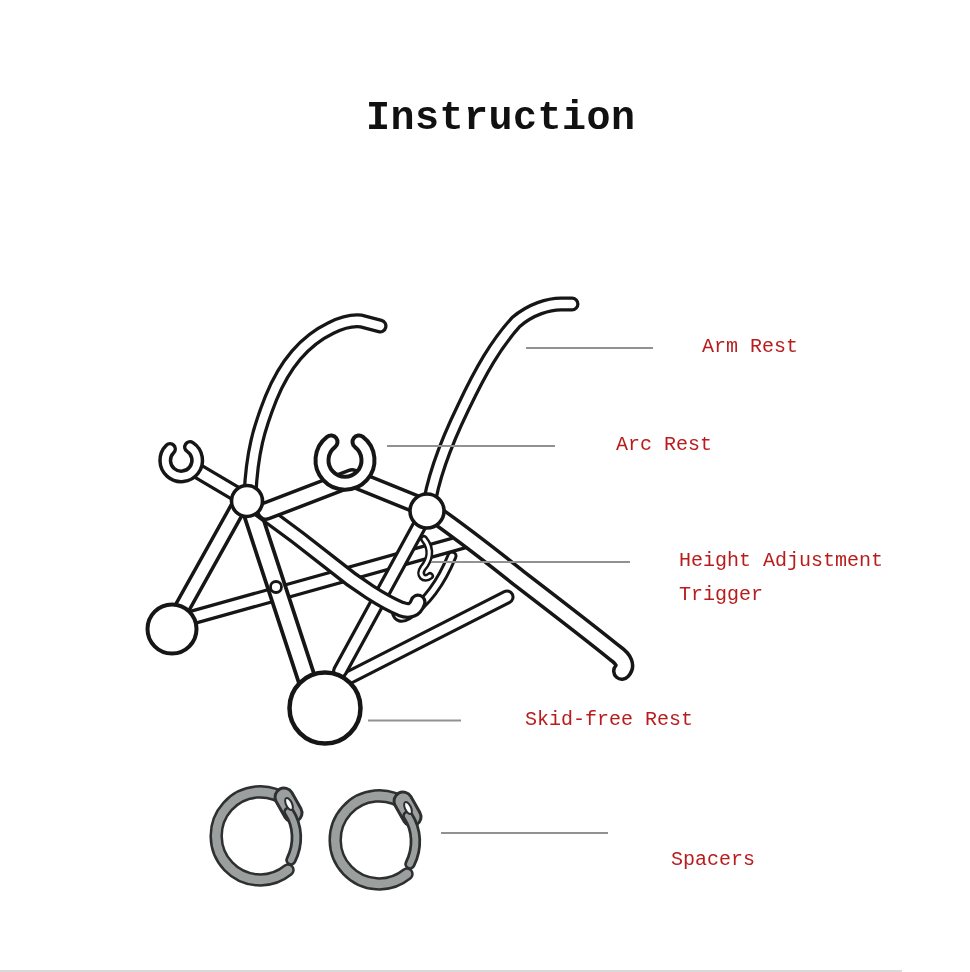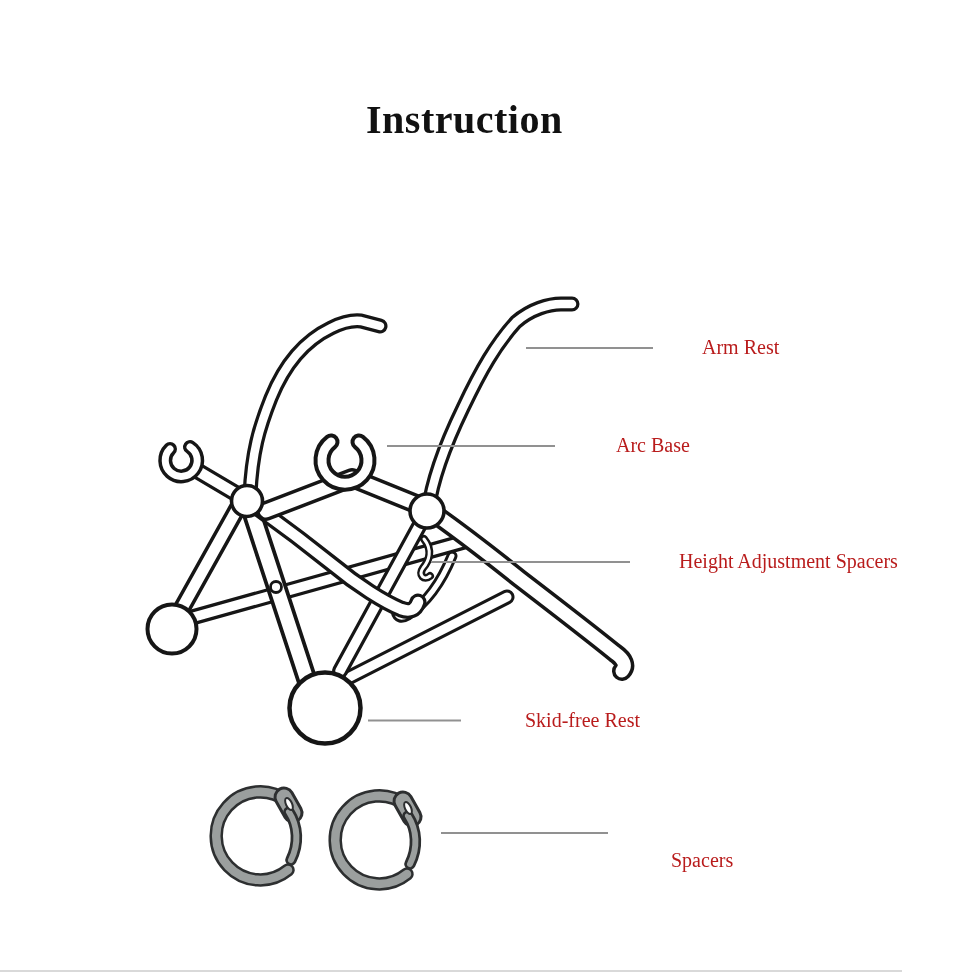--- a/index.html
+++ b/index.html
@@ -1,21 +1,21 @@
 <!DOCTYPE html>
 <html><head>
 <meta charset="utf-8">
 <style>
   html,body{margin:0;padding:0;background:#ffffff;}
   .canvas{
     position:relative;
     width:902px;height:972px;
     background:#ffffff;
     overflow:hidden;
-    font-family:Liberation Serif, serif;
+    font-family:Liberation Mono, monospace;
   }
   .title{
     position:absolute;left:366px;top:96px;margin:0;
     font-size:40px;font-weight:bold;color:#111111;letter-spacing:0.5px;
   }
   .part-label{
     position:absolute;
     font-size:20px;color:#b91c1c;line-height:34px;
     white-space:nowrap;
   }
@@ -150,19 +150,19 @@
         <use href="#p-sphead" class="spk" stroke-width="21"></use>
         <use href="#p-sphead" class="spg" stroke-width="15"></use>
         <use href="#p-sptail" class="spk" stroke-width="11.5"></use>
         <use href="#p-sptail" class="spg" stroke-width="6"></use>
         <ellipse cx="289" cy="804" rx="3" ry="6.5" transform="rotate(-25 289 804)" fill="#ffffff" stroke="#2d2f30" stroke-width="2"></ellipse>
       </g>
     </g>
   </svg>
 
   <div class="part-label" id="lbl-arm-rest">Arm Rest</div>
-  <div class="part-label" id="lbl-arc-grip">Arc Base</div>
-  <div class="part-label wrap" id="lbl-height">Height Adjustment Spacers</div>
+  <div class="part-label" id="lbl-arc-grip">Arc Rest</div>
+  <div class="part-label wrap" id="lbl-height">Height Adjustment Trigger</div>
   <div class="part-label" id="lbl-skid">Skid-free Rest</div>
   <div class="part-label" id="lbl-spacers">Spacers</div>
 
   <div class="bottom-edge"></div>
 </div>
 
 </body></html>

